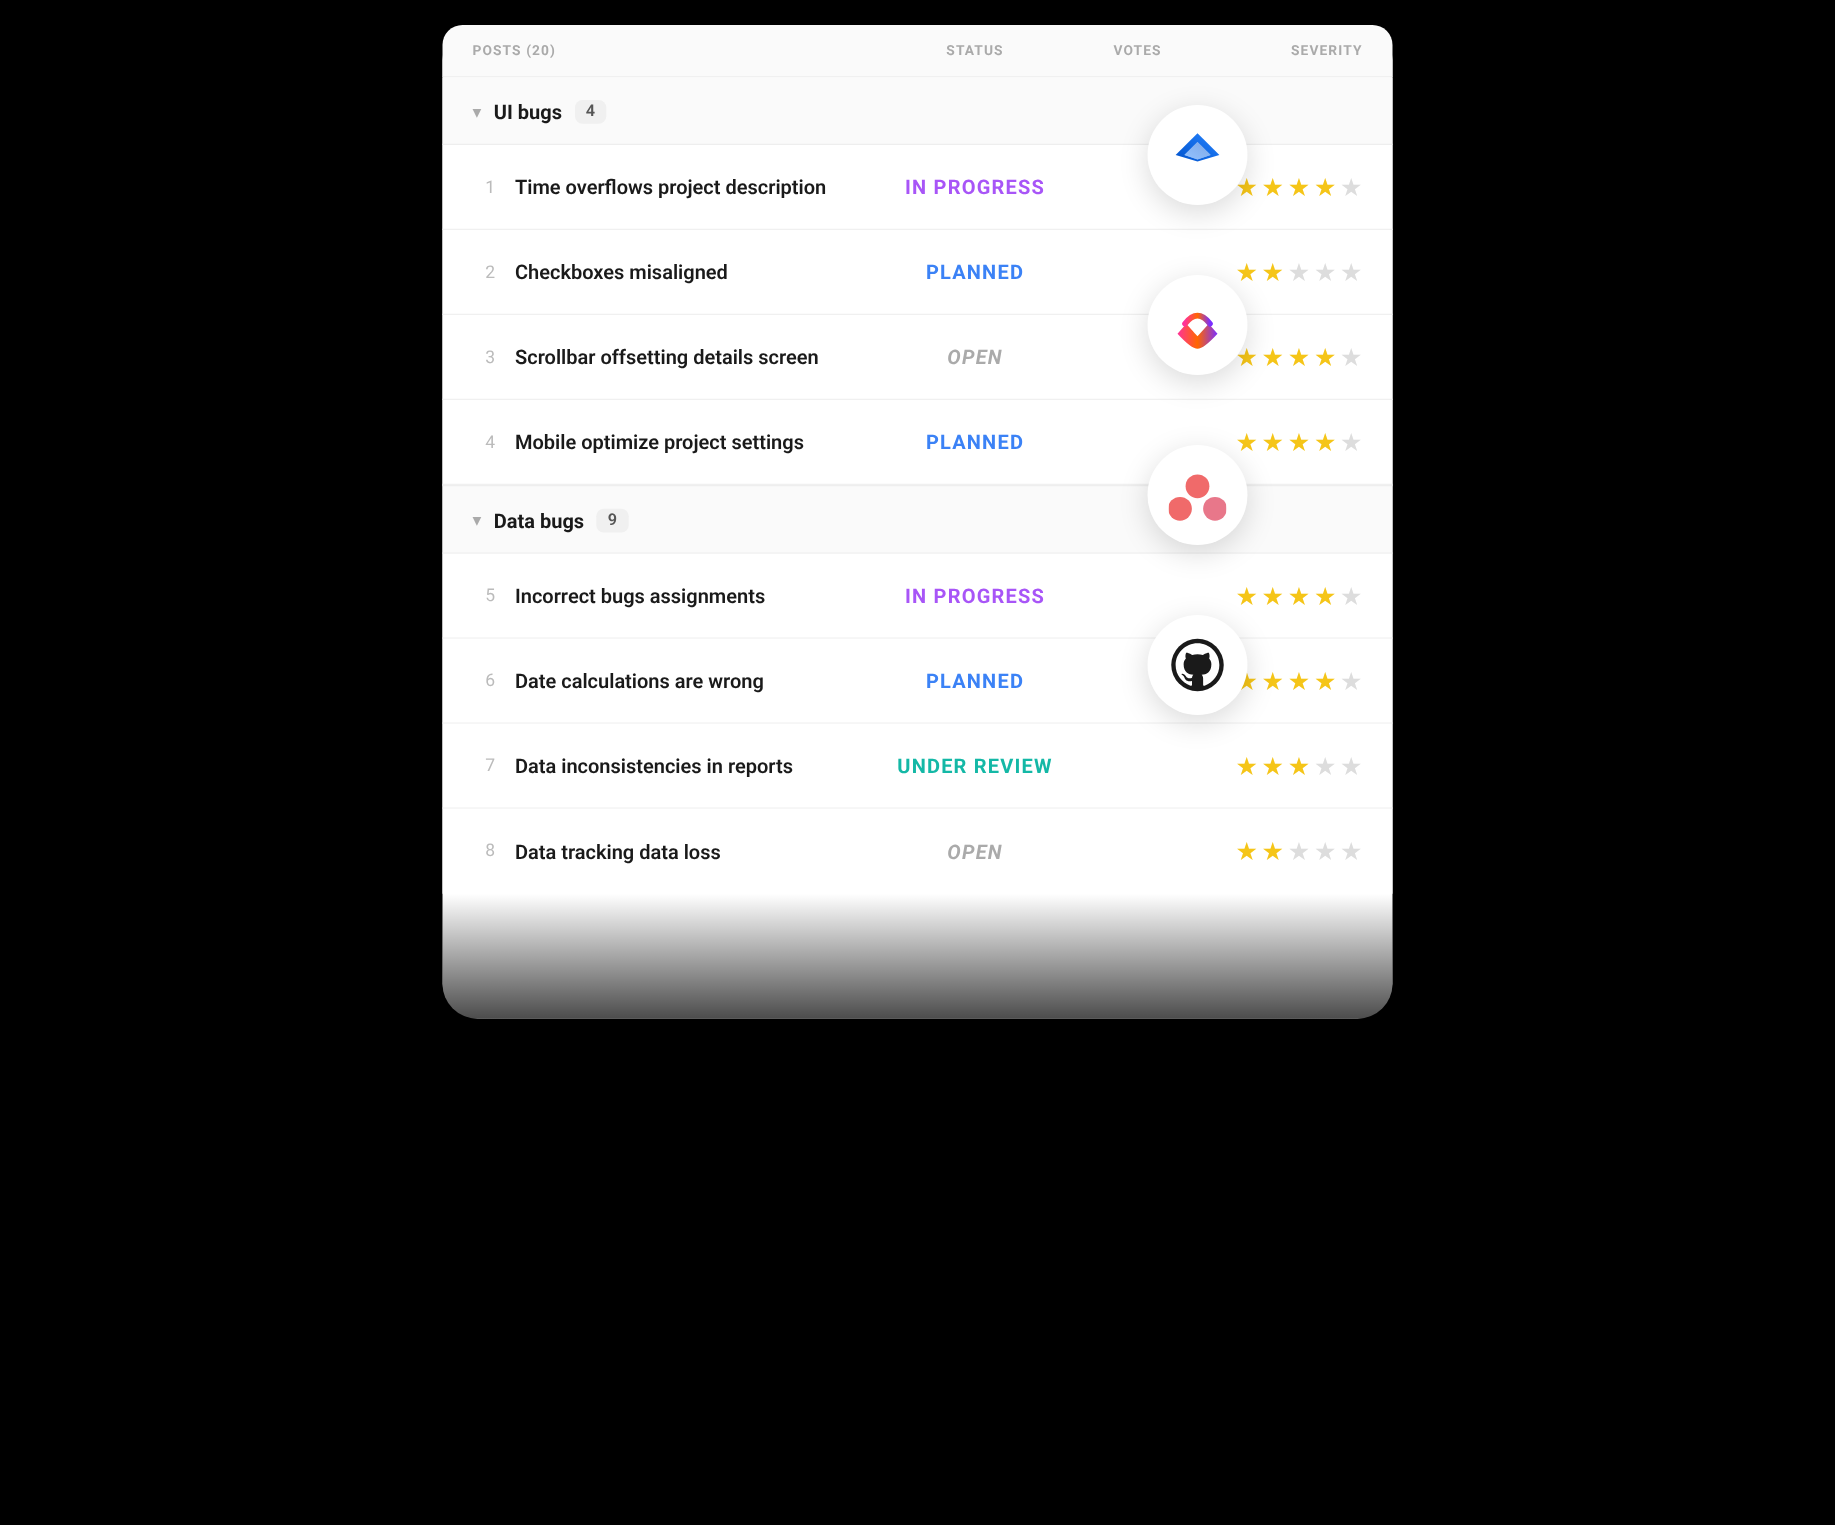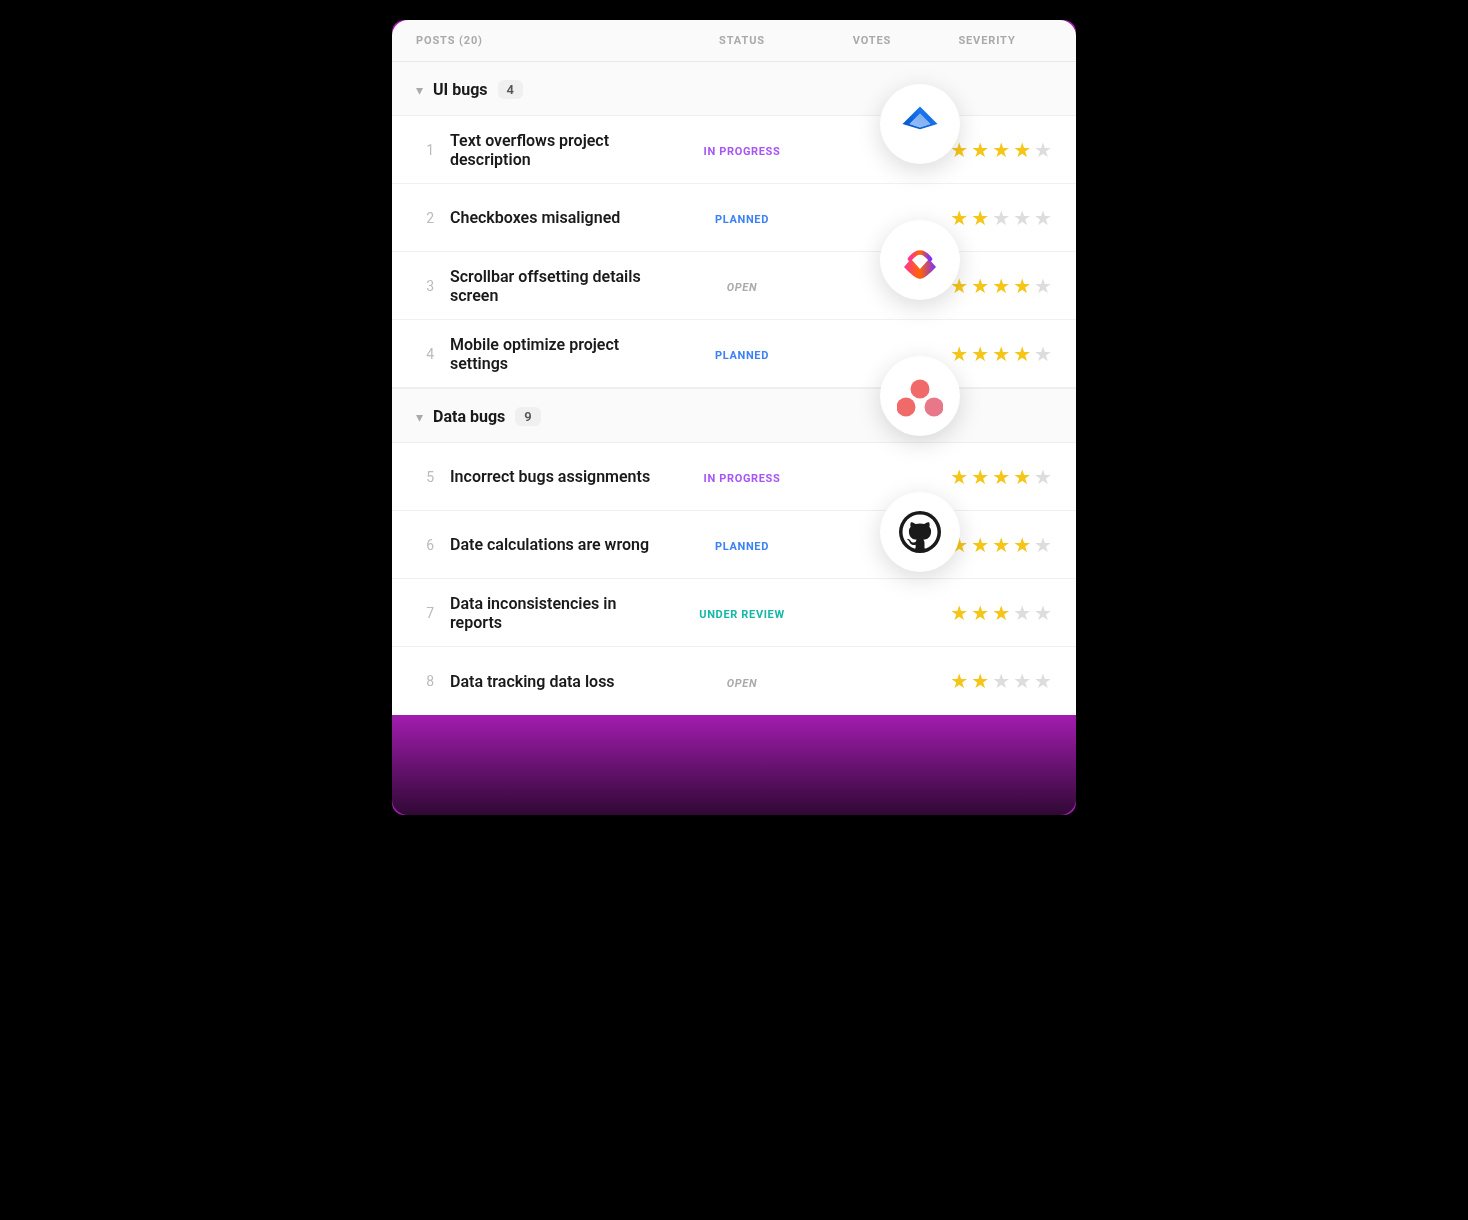--- a/index.html
+++ b/index.html
@@ -7,24 +7,24 @@
     body {
       background: #000;
       display: flex;
       justify-content: center;
       align-items: flex-start;
       padding: 20px;
       font-family: -apple-system, BlinkMacSystemFont, 'Segoe UI', Roboto, sans-serif;
     }
 
     .card {
-      background: #a21caf;
-      border-radius: 12px;
+      background: #ffffff;
+      border-radius: 28px;
       overflow: visible;
-      width: 684px;
+      width: 760px;
       box-shadow: 0 4px 32px rgba(0,0,0,0.12);
       position: relative;
     }
 
     
     .table-header {
       display: grid;
       grid-template-columns: 1fr 160px 100px 130px;
       padding: 14px 24px;
       border-bottom: 1px solid #e8e8e8;
@@ -34,21 +34,21 @@
 
     .table-header .col-label {
       font-size: 11px;
       font-weight: 700;
       color: #aaa;
       letter-spacing: 0.08em;
       text-transform: uppercase;
     }
 
     .table-header .col-label.center { text-align: center; }
-    .table-header .col-label.right { text-align: center; }
+    .table-header .col-label.right { text-align: right; }
 
     
     .group-header {
       display: flex;
       align-items: center;
       gap: 10px;
       padding: 18px 24px 16px;
       background: #fafafa;
       border-top: 1px solid #eee;
       border-bottom: 1px solid #eee;
@@ -104,21 +104,21 @@
       flex-shrink: 0;
     }
 
     .row-title {
       font-size: 16px;
       font-weight: 600;
       color: #1a1a1a;
     }
 
     .status-badge {
-      font-size: 11px;
+      font-size: 16px;
       font-weight: 700;
       letter-spacing: 0.06em;
       text-transform: uppercase;
     }
 
     .status-in-progress { color: #a855f7; }
     .status-planned { color: #3b82f6; }
     .status-open { color: #aaa; font-style: italic; }
     .status-under-review { color: #14b8a6; }
 
@@ -215,21 +215,21 @@
     </svg>
       </div>
       <div class="group-header group-header-first">
       <span class="group-chevron">▾</span>
       <span class="group-title">UI bugs</span>
       <span class="group-badge">4</span>
     </div>
       <div class="data-row">
         <div class="row-main">
           <span class="row-num">1</span>
-          <span class="row-title">Text overflows project description</span>
+          <span class="row-title">Time overflows project description</span>
         </div>
         <div style="text-align:center">
           <span class="status-badge status-in-progress">IN PROGRESS</span>
         </div>
         <div class="votes-col"></div>
         <div class="stars">
           <span class="star star-filled" style="">★</span>
           <span class="star star-filled" style="">★</span>
           <span class="star star-filled" style="">★</span>
           <span class="star star-filled" style="">★</span>

